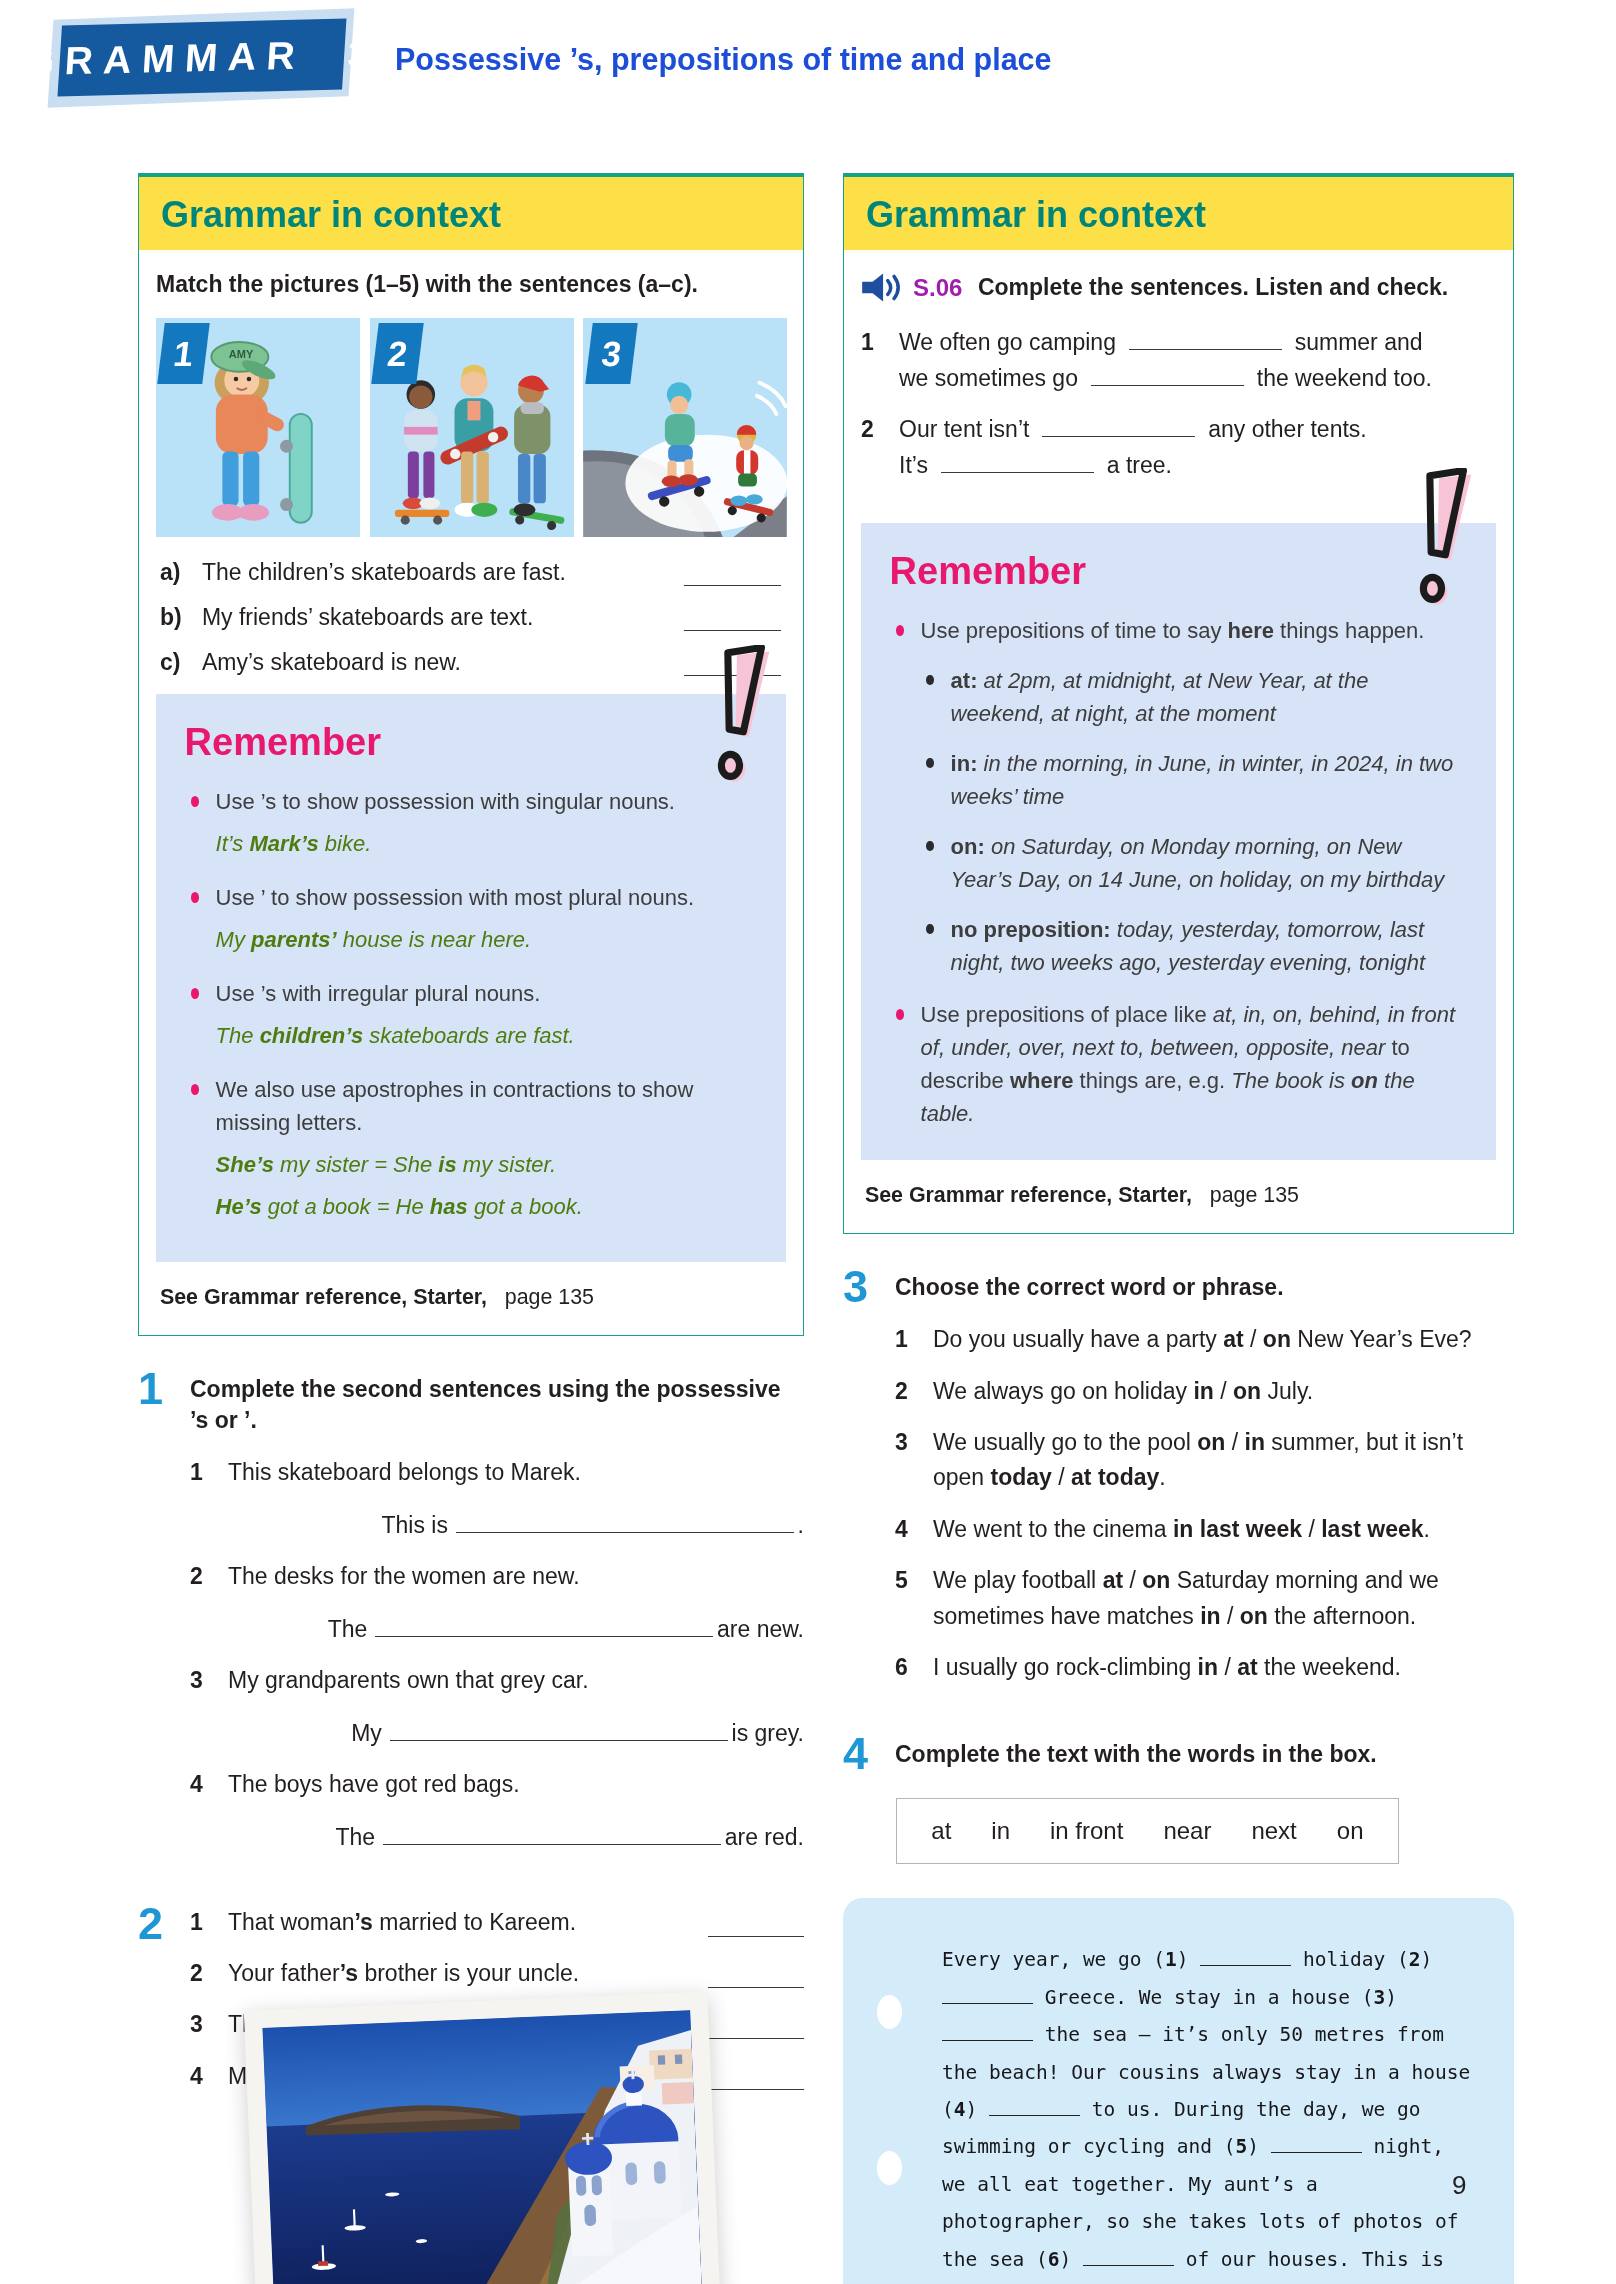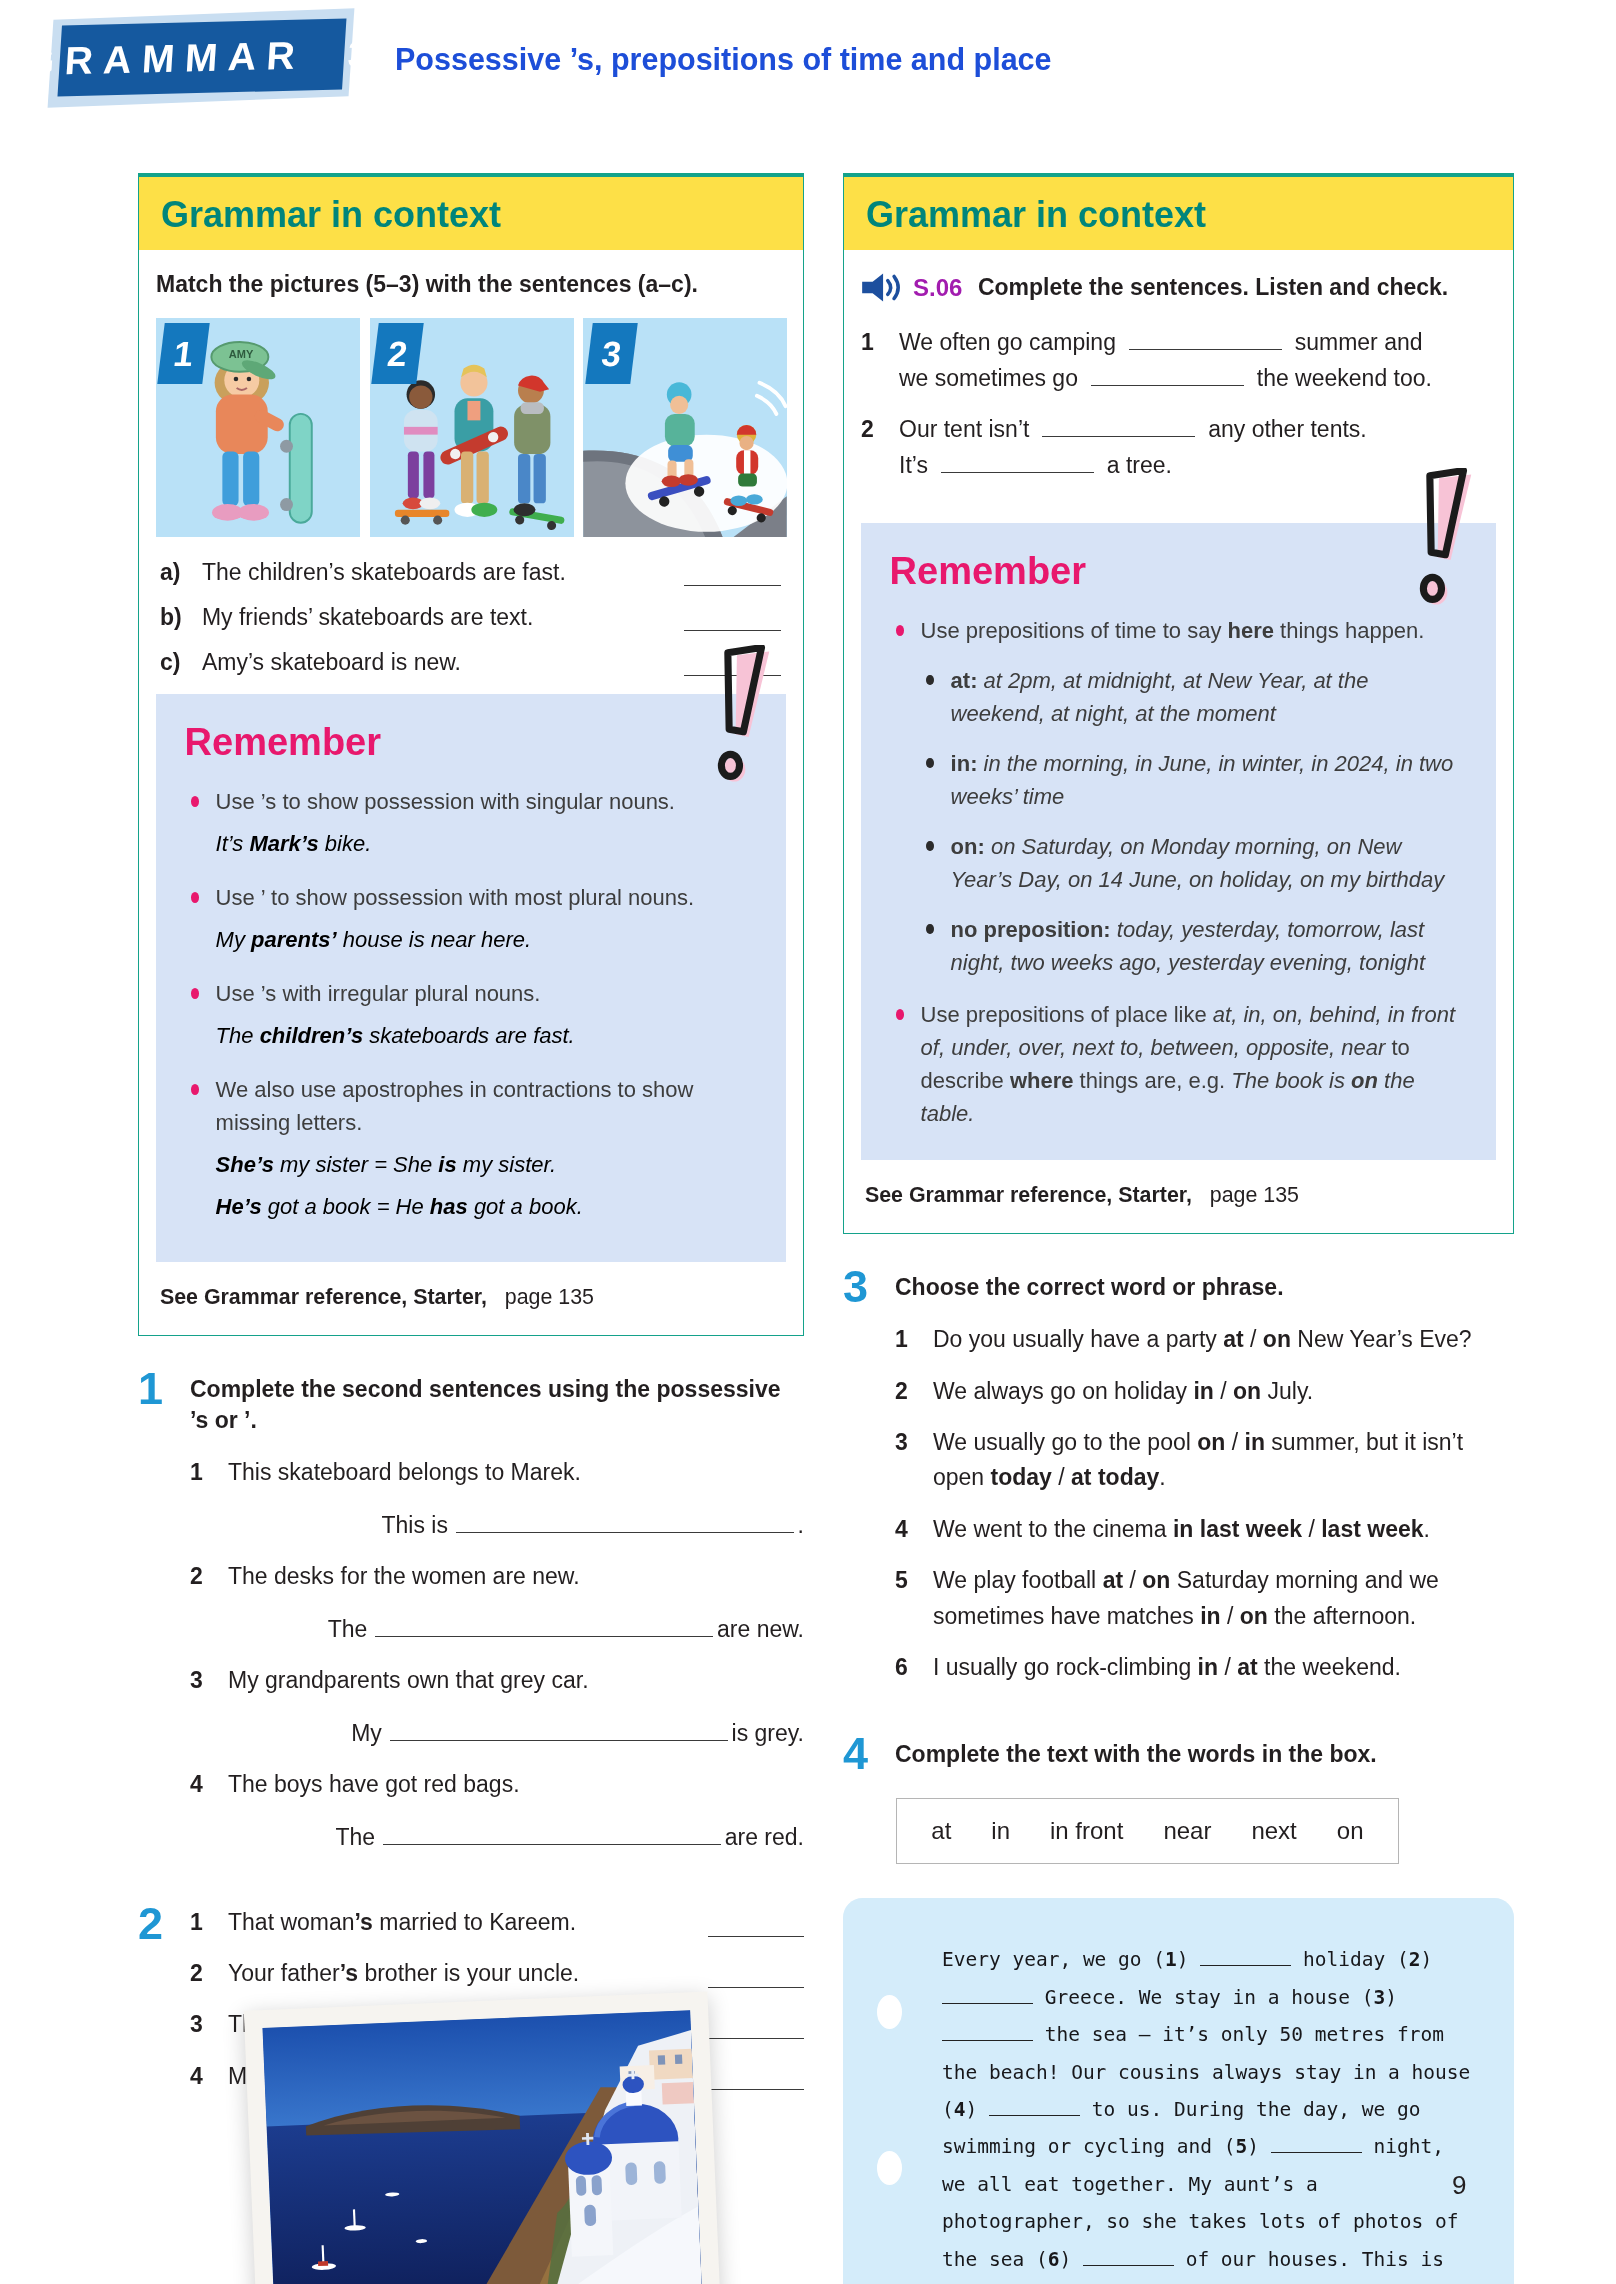--- a/index.html
+++ b/index.html
@@ -39,21 +39,21 @@
   .abc-row{display:flex;align-items:flex-end;font-size:23px;margin:0 5.2px 18px 3.9px;}
   .abc-label{font-weight:bold;width:42px;flex-shrink:0;}
   .abc-text{flex:1;}
   .ans-line{display:inline-block;width:97px;border-bottom:1.3px solid #3a3a3a;height:23.4px;flex-shrink:0;}
 
   
   .rem{background:#d7e3f6;margin-top:13px;padding:27px 28.6px 18px;position:relative;}
   .rem-title{color:#e8186d;font-size:38px;font-weight:bold;margin:0 0 21px;}
   .rem-item{position:relative;padding-left:31px;font-size:22px;line-height:1.5;color:#3d3d3d;margin-bottom:7.8px;}
   .rem-item::before{content:"";position:absolute;left:6.5px;top:11px;width:8.4px;height:11px;background:#e8186d;border-radius:50%;}
-  .rem-ex{font-size:22px;color:#000000;margin:9px 0 21px 31px;line-height:1.5;}
+  .rem-ex{font-size:22px;color:#4d7c0f;margin:9px 0 21px 31px;line-height:1.5;}
   .rem-sub{position:relative;padding-left:30px;margin:17px 2.6px 17px 31px;font-size:22px;line-height:1.5;color:#3d3d3d;}
   .rem-sub::before{content:"";position:absolute;left:5.2px;top:11px;width:7.8px;height:10.4px;background:#2b2b2b;border-radius:50%;}
   .exc{position:absolute;width:73px;height:145px;z-index:3;}
   .exc-l{top:-49px;right:10.4px;}
   .exc-r{top:-55px;right:18px;}
   .ref{font-size:21.4px;margin:23.4px 3.9px 5.2px;}
 
   
   .ex{display:flex;margin-top:34px;}
   .ex-num{width:52px;flex-shrink:0;font-size:45px;line-height:0.85;font-weight:bold;color:#1f97d4;}
@@ -102,21 +102,21 @@
   <div class="page-title">Possessive ’s, prepositions of time and place</div>
 
   <div class="col-l">
 
     <div class="sec">
       <div class="sec-head">
         <div class="h">Grammar in context</div>
       </div>
       <div class="sec-body">
 
-        <div class="instr">Match the pictures (5–3) with the sentences (a–c).</div>
+        <div class="instr">Match the pictures (1–5) with the sentences (a–c).</div>
 
         <div class="pics">
           <div class="pic">
             <svg viewBox="0 0 314 338">
               <rect x="206" y="148" width="34" height="168" rx="17" fill="#7fd4c6" stroke="#4aa99a" stroke-width="3"></rect>
               <circle cx="201" cy="198" r="10" fill="#8e9aa3"></circle>
                 <circle cx="201" cy="288" r="10" fill="#8e9aa3"></circle>
               <ellipse cx="132" cy="100" rx="42" ry="36" fill="#c9a05c"></ellipse>
               <circle cx="132" cy="96" r="27" fill="#f6cba4"></circle>
               <circle cx="123" cy="94" r="3.5" fill="#2b2b2b"></circle>

